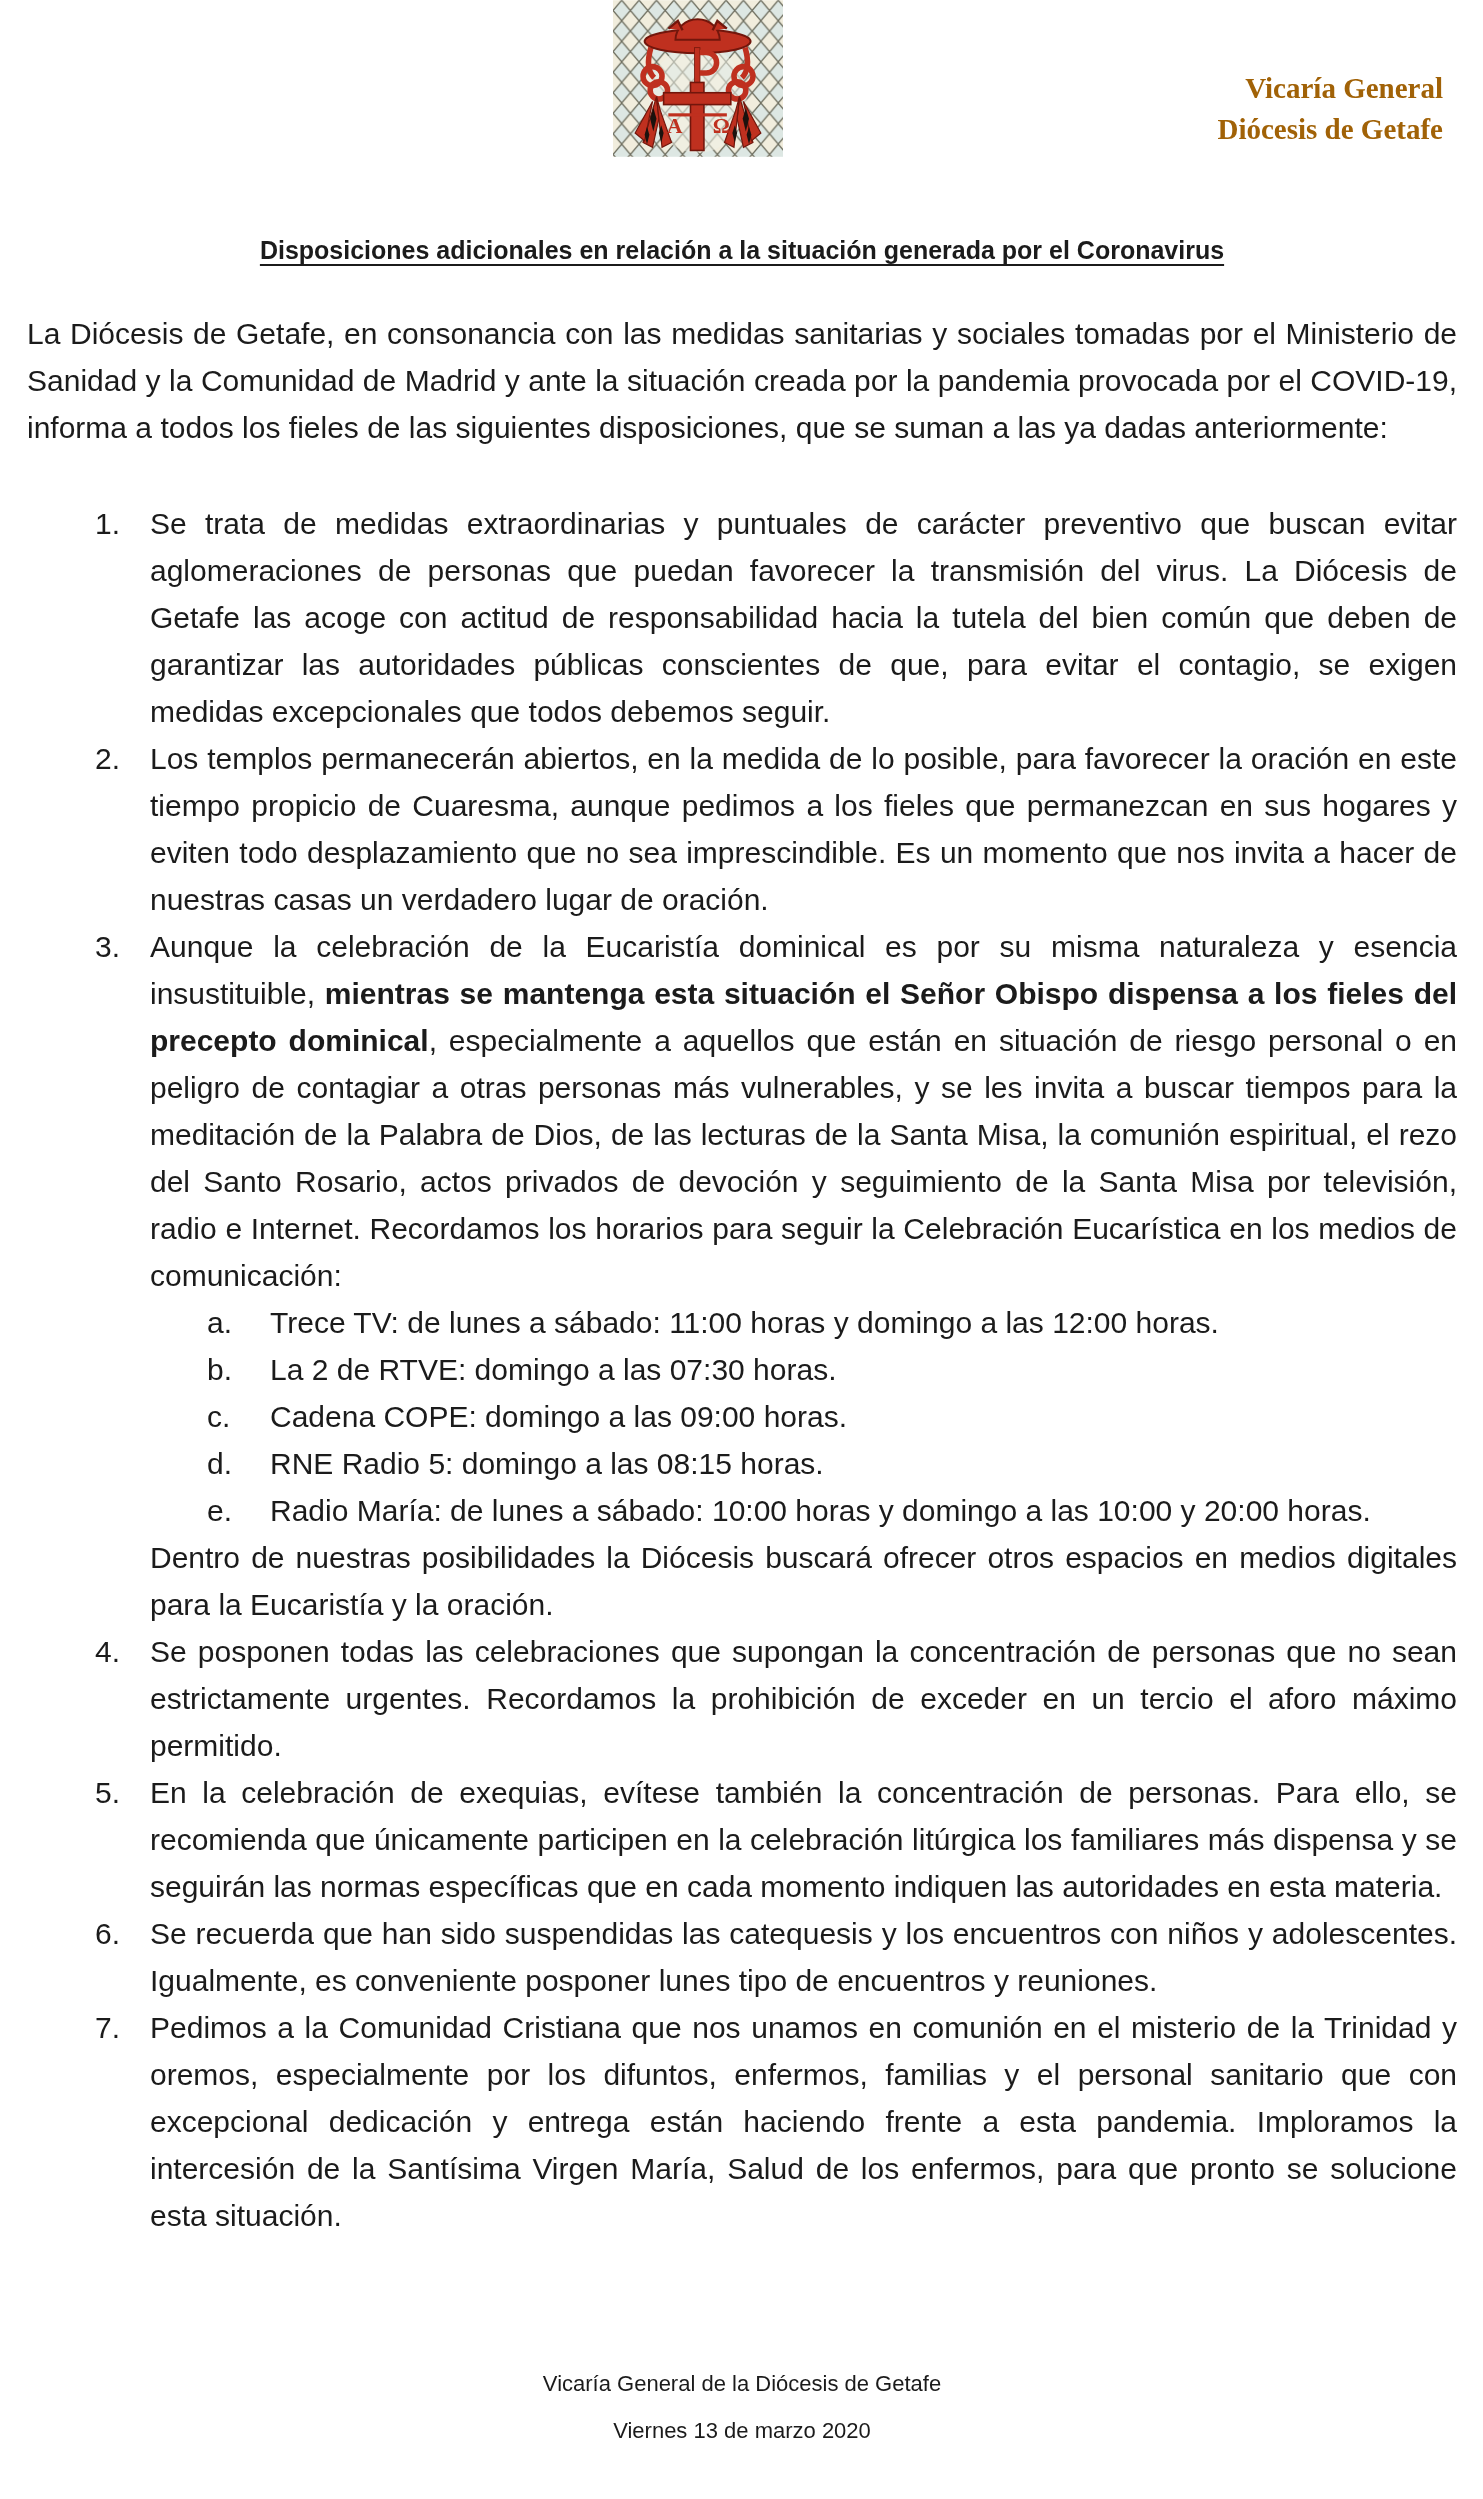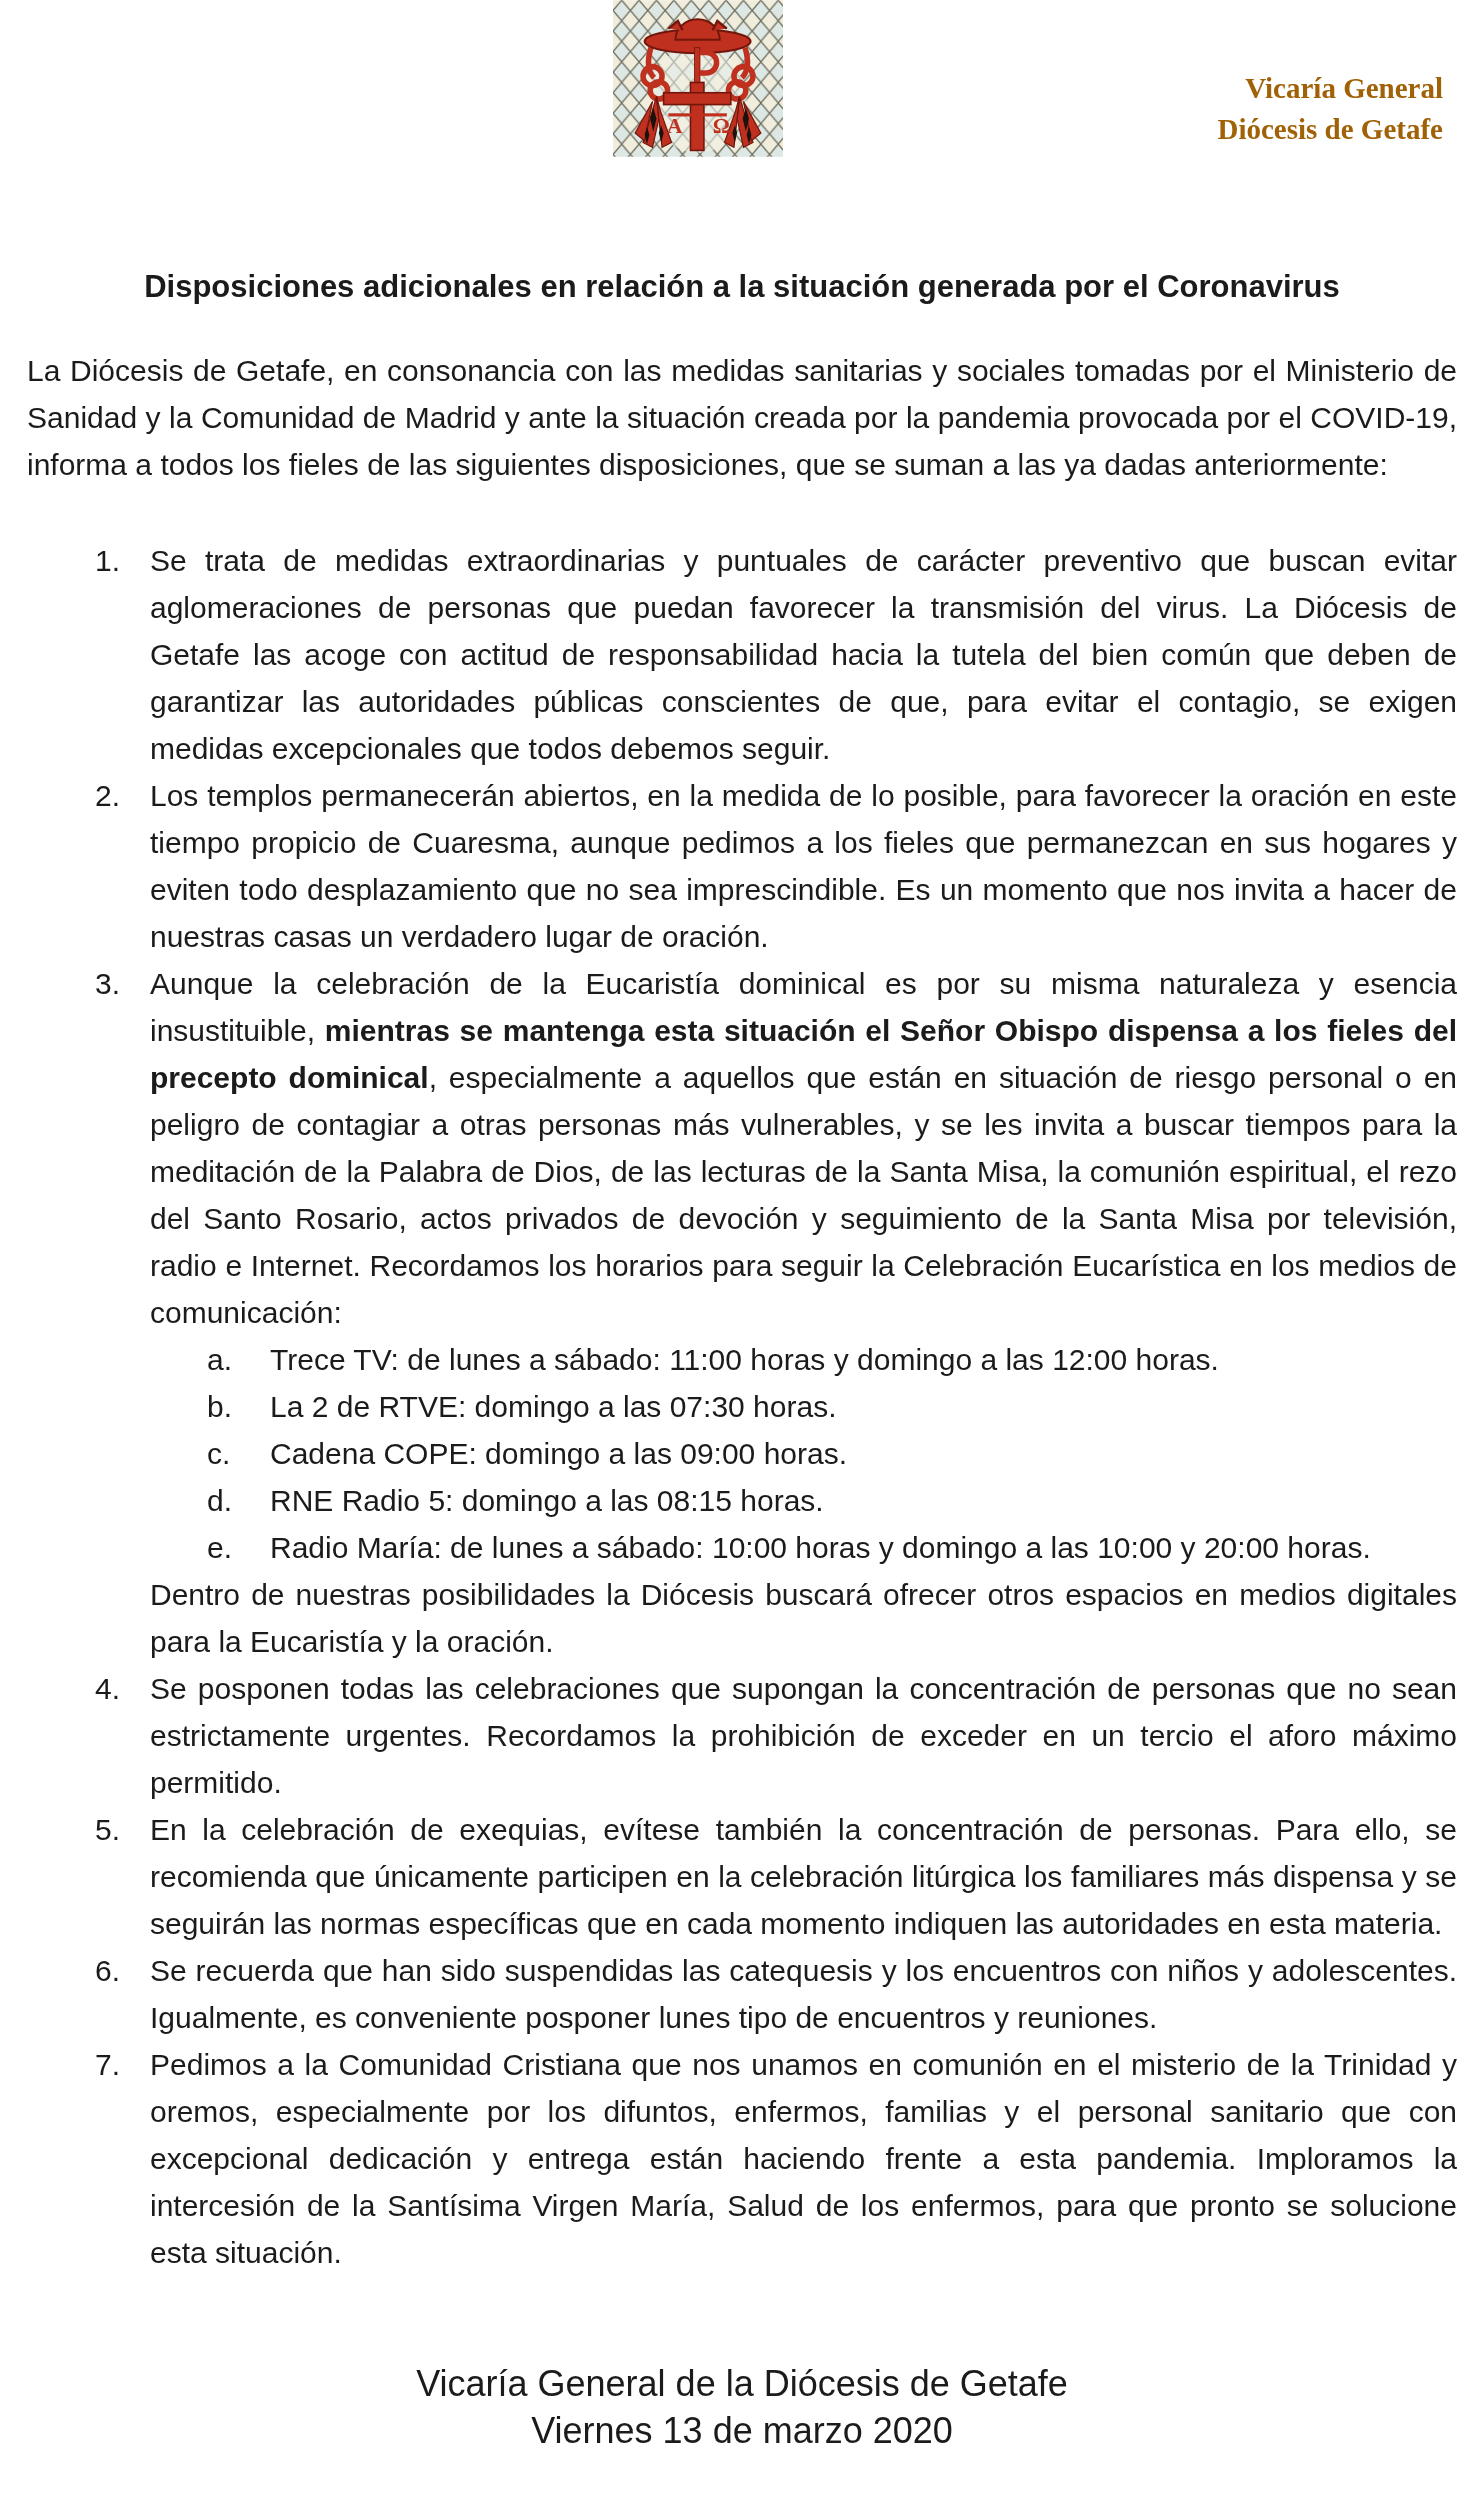--- a/index.html
+++ b/index.html
@@ -7,36 +7,36 @@
     width:1484px;height:2500px;position:relative;background:#ffffff;
     font-family:"Liberation Sans",sans-serif;color:#1b1b1b;overflow:hidden;
   }
   .content{padding:0 27px;}
   
   .header{position:relative;height:157px;}
   .logo{position:absolute;left:613px;top:0;width:170px;height:157px;}
   .org{position:absolute;right:41px;top:68px;text-align:right;
        font-family:"Liberation Serif",serif;font-weight:bold;font-size:29px;line-height:41px;color:#a16207;}
   
-  .title{margin-top:110px;text-align:center;font-weight:bold;font-size:31px;line-height:40px;
-         text-underline-offset:4.7px;}
+  .title{margin-top:73px;text-align:center;font-weight:bold;font-size:25px;line-height:40px;
+         text-decoration:underline;text-underline-offset:4.7px;}
   
   .intro{margin-top:40px;font-size:30px;line-height:47px;text-align:justify;}
   .items{margin-top:49px;font-size:30px;line-height:47px;}
   .item{display:flex;align-items:flex-start;}
   .item-num{flex:0 0 55px;margin-left:68px;}
   .item-body{flex:1;text-align:justify;}
   .sublist{margin:0;}
   .subitem{display:flex;align-items:flex-start;}
   .sub-letter{flex:0 0 63px;margin-left:57px;}
   .sub-text{flex:1;text-align:justify;}
   .continuation{text-align:justify;}
   
   .footer{position:absolute;left:0;top:2360px;width:100%;text-align:center;
-          font-size:36px;line-height:47px;}
+          font-size:22px;line-height:47px;}
   b{font-weight:bold;}
 </style>
 </head>
 <body>
 
 <div class="page">
 
   <div class="header">
     <svg class="logo" viewBox="0 0 215 198" xmlns="http://www.w3.org/2000/svg">
       <defs>

